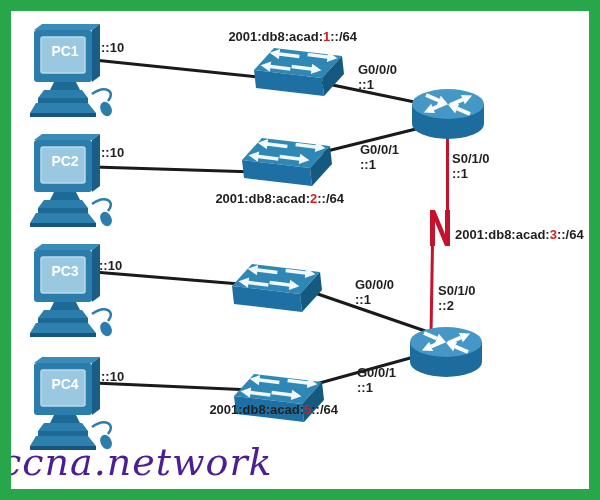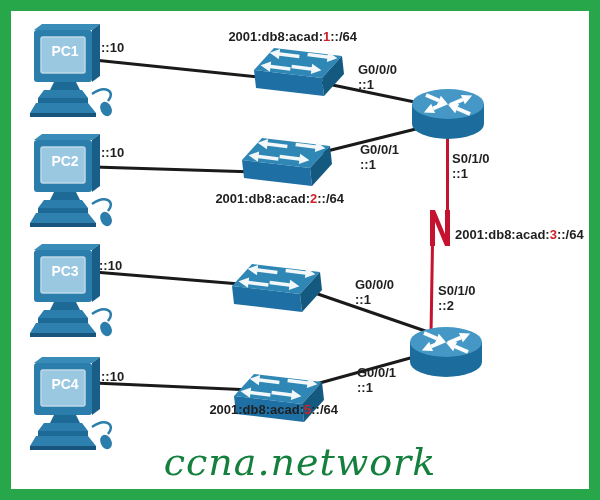--- a/index.html
+++ b/index.html
@@ -11,22 +11,22 @@
   .lbl {
     position:absolute; z-index:2; font-weight:bold; font-size:13px;
     color:#1F1F1F; white-space:nowrap;
   }
   .lbl.center { text-align:right; }
   .lbl.right  { }
   .port div { line-height:15px; }
   .red { color:#CE2029; }
   .brand {
     position:absolute; left:0; right:0; top:440px; z-index:2;
-    text-align:center; font-family:"DejaVu Serif", serif;
-    font-style:italic; font-size:38px; color:#15803d; letter-spacing:1px;
+    font-family:"DejaVu Serif", serif;
+    font-style:italic; font-size:38px; color:#4c1d95; letter-spacing:1px;
   }
   .border-overlay {
     position:absolute; inset:0; border:11px solid #28A74A;
     pointer-events:none; z-index:10;
   }
   svg text.pcname {
     font-family:"Liberation Sans", sans-serif; font-weight:bold;
     font-size:14px; fill:#ffffff;
   }
 </style>

